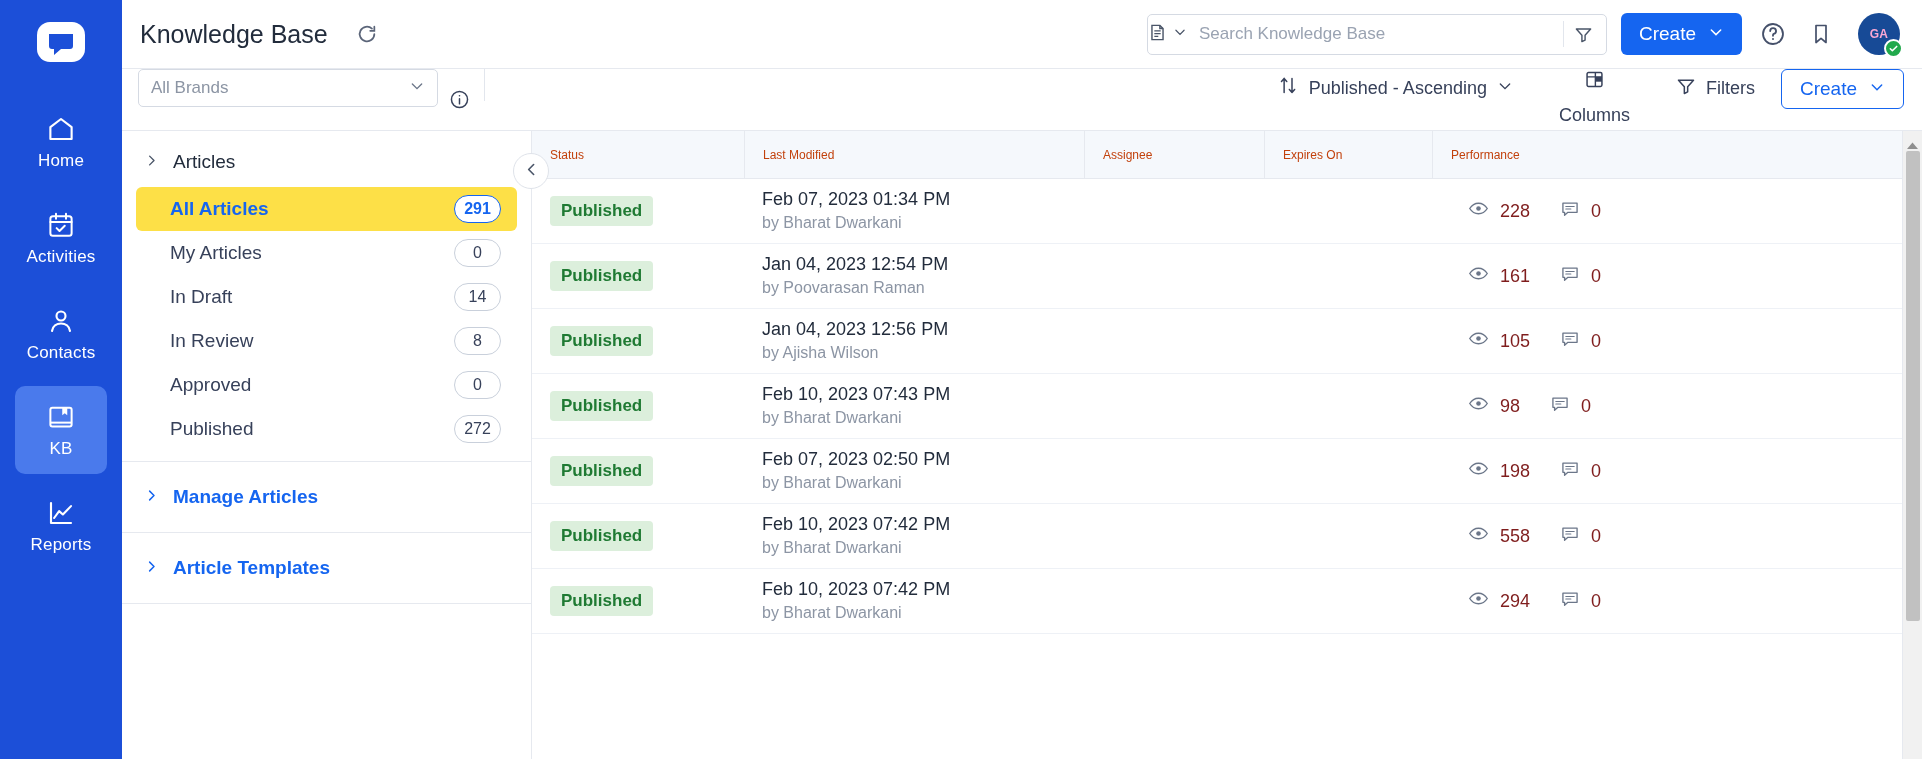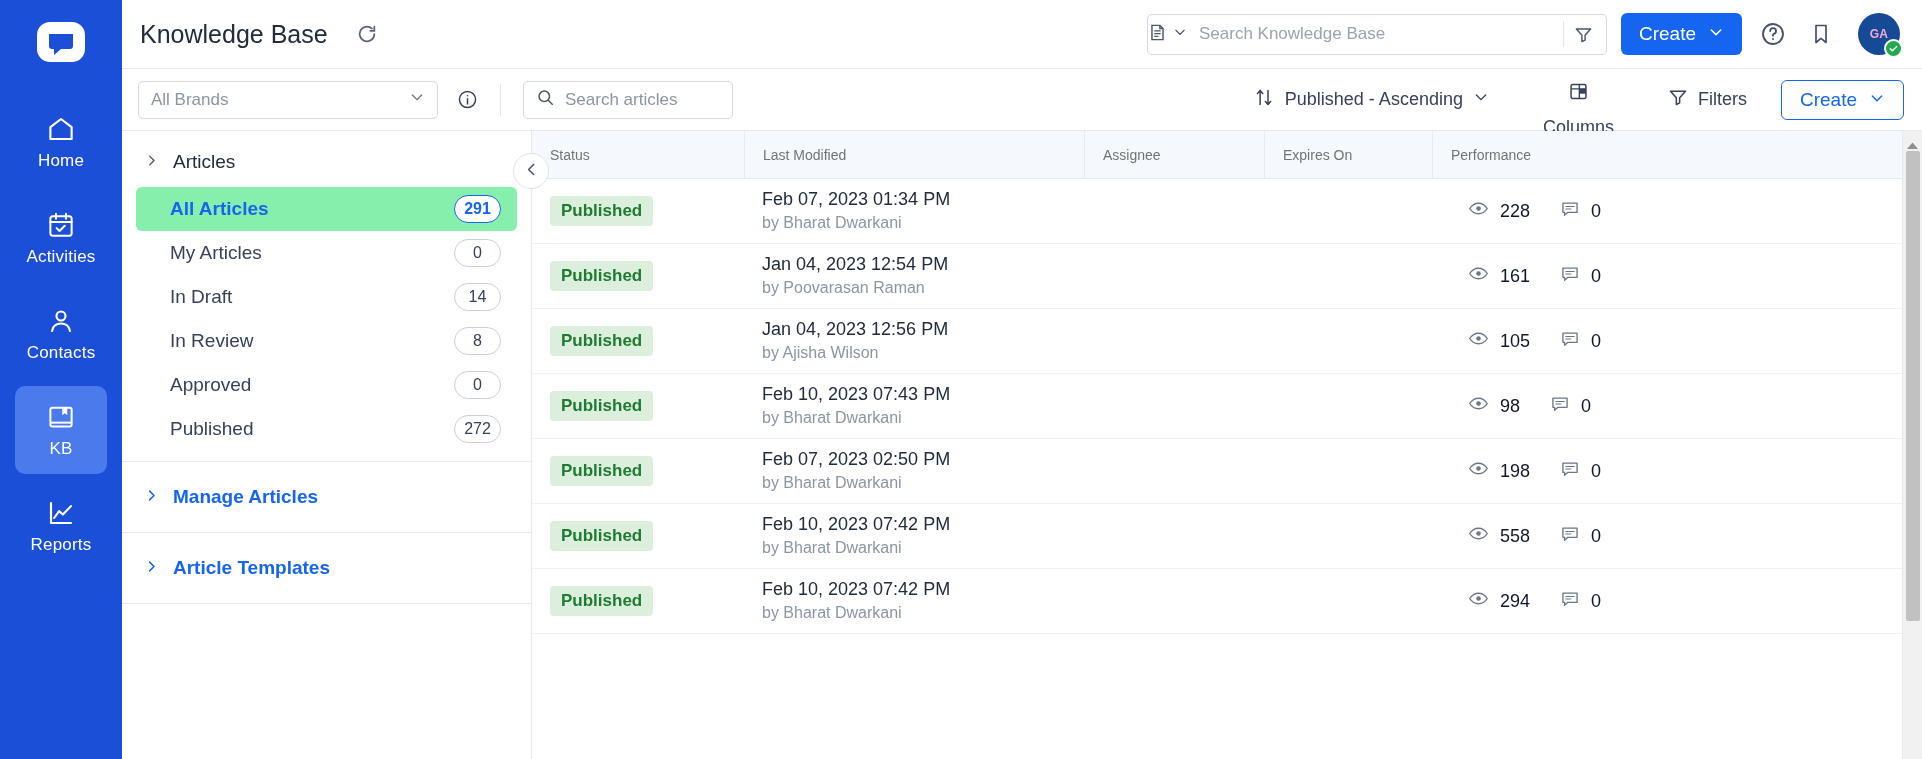--- a/index.html
+++ b/index.html
@@ -74,21 +74,21 @@
   .avatar-badge {
     position:absolute; right: -3px; bottom: -3px; width: 19px; height: 19px;
     border-radius: 50%; background: #21a94c; border: 2px solid #fff;
     display:flex; align-items:center; justify-content:center;
   }
 
   
   .toolbar {
     height: 62px; flex: 0 0 62px; background: #fff;
     border-bottom: 1px solid #e6e9ef;
-    display: flex; align-items: center; padding: 0 18px 0 16px; gap: 8px;
+    display: flex; padding: 0 18px 0 16px; gap: 0;
   }
   .brand-select {
     width: 300px; height: 38px; border: 1px solid #d5dae3; border-radius: 5px;
     display: flex; align-items: center; justify-content: space-between;
     padding: 0 12px; color: #8c95a4; font-size: 17px; cursor: pointer; background:#fff;
   }
   .tb-info { width: 42px; display:flex; align-items:center; justify-content:center; cursor:pointer; }
   .tb-sep { width: 1px; height: 32px; background: #e2e6ed; margin: 0 14px 0 4px; }
   .art-search {
     width: 210px; height: 38px; border: 1px solid #d5dae3; border-radius: 5px;
@@ -123,21 +123,21 @@
     display: flex; align-items: center; gap: 14px; padding: 14px 24px 14px 22px;
     font-size: 19px; cursor: pointer;
   }
   .tree-group.plain { color: #222c3c; }
   .tree-group.link { color: #1565f0; font-weight: bold; }
   .tree-item {
     display: flex; align-items: center; justify-content: space-between;
     height: 44px; margin: 0 14px; padding: 0 16px 0 34px; border-radius: 6px;
     font-size: 19px; color: #37415a; cursor: pointer;
   }
-  .tree-item.active { background: #86efac; color: #1565f0; font-weight: bold; }
+  .tree-item.active { background: #fde047; color: #1565f0; font-weight: bold; }
   .count {
     min-width: 47px; height: 28px; border-radius: 14px; border: 1px solid #c9d0db;
     display:flex; align-items:center; justify-content:center; font-size: 16px;
     color: #37415a; padding: 0 9px; background:#fff;
   }
   .tree-item.active .count { border-color: #1565f0; color: #1565f0; font-weight: bold; }
   .tree-divider { height: 1px; background: #e6e9ef; margin: 10px 0; }
   .collapse-btn {
     position: absolute; right: -18px; top: 22px; width: 36px; height: 36px;
     border-radius: 50%; background: #fff; border: 1px solid #dfe3ea;
@@ -145,21 +145,21 @@
   }
 
   
   .table-wrap { flex: 1 1 auto; min-width: 0; position: relative; background: #fff; display:flex; }
   .table { flex: 1 1 auto; min-width: 0; }
   .thead {
     height: 48px; background: #f5f8fc; border-bottom: 1px solid #e6e9ef;
     display: flex; align-items: center;
   }
   .th {
-    font-size: 14px; color: #737373; padding-left: 18px; height: 48px;
+    font-size: 12px; color: #c2410c; padding-left: 18px; height: 48px;
     display: flex; align-items: center; border-left: 1px solid #e6e9ef;
   }
   .th:first-child { border-left: 0; }
   .col-status { width: 212px; flex: 0 0 212px; }
   .col-modified { width: 340px; flex: 0 0 340px; }
   .col-assignee { width: 180px; flex: 0 0 180px; }
   .col-expires { width: 168px; flex: 0 0 168px; }
   .col-perf { flex: 1 1 auto; min-width: 0; }
 
   .row {
@@ -167,21 +167,21 @@
     border-bottom: 1px solid #eef1f6;
   }
   .cell { height: 65px; display: flex; align-items: center; padding-left: 18px; min-width: 0; }
   .badge-published {
     background: #dcefdc; color: #1f7a33; font-size: 17px; font-weight: bold;
     padding: 5px 11px; border-radius: 4px; white-space: nowrap;
   }
   .mod-date { font-size: 18px; color: #222c3c; line-height: 1.25; }
   .mod-by { font-size: 16px; color: #8c95a4; line-height: 1.35; margin-top: 2px; }
   .perf { display: flex; align-items: center; gap: 30px; padding-left: 18px; }
-  .perf-item { display: flex; align-items: center; gap: 11px; font-size: 18px; color: #0f172a; }
+  .perf-item { display: flex; align-items: center; gap: 11px; font-size: 18px; color: #7f1d1d; }
 
   
   .vscroll {
     width: 20px; flex: 0 0 20px; background: #f1f1f1;
     border-left: 1px solid #e6e9ef; display:flex; flex-direction: column; align-items:center;
   }
   .vs-arrow { height: 19px; width: 100%; display:flex; align-items:flex-end; justify-content:center; }
   .vs-thumb { width: 14px; background: #c1c1c1; border-radius: 2px; margin-top: 1px; }
 </style>
 </head>
@@ -324,29 +324,20 @@
         </span>
       </div>
       <div class="tb-info">
         <svg width="21" height="21" viewBox="0 0 24 24" fill="none" stroke="#37415a" stroke-width="1.7">
           <circle cx="12" cy="12" r="9.2"></circle>
             <path d="M12 11v6" stroke-linecap="round"></path>
           <circle cx="12" cy="7.7" r="0.95" fill="#37415a" stroke="none"></circle>
         </svg>
       </div>
       <div class="tb-sep"></div>
-      <div class="art-search">
-        <span>
-          <svg width="19" height="19" viewBox="0 0 24 24" fill="none" stroke="#4a5568" stroke-width="1.9" stroke-linecap="round">
-              <circle cx="10.5" cy="10.5" r="6.6"></circle>
-              <path d="M15.4 15.4L20.5 20.5"></path>
-            </svg>
-        </span>
-        <input type="text" value="" placeholder="Search articles" style="">
-      </div>
 
       <div class="toolbar-spacer"></div>
 
       <div class="tb-btn">
         <span>
           <svg width="21" height="21" viewBox="0 0 24 24" fill="none" stroke="#37415a" stroke-width="1.7" stroke-linecap="round" stroke-linejoin="round">
             <path d="M7 20V4M7 4L4 7.5M7 4l3 3.5"></path>
               <path d="M16 4v16M16 20l-3-3.5M16 20l3-3.5"></path>
           </svg>
         </span>

